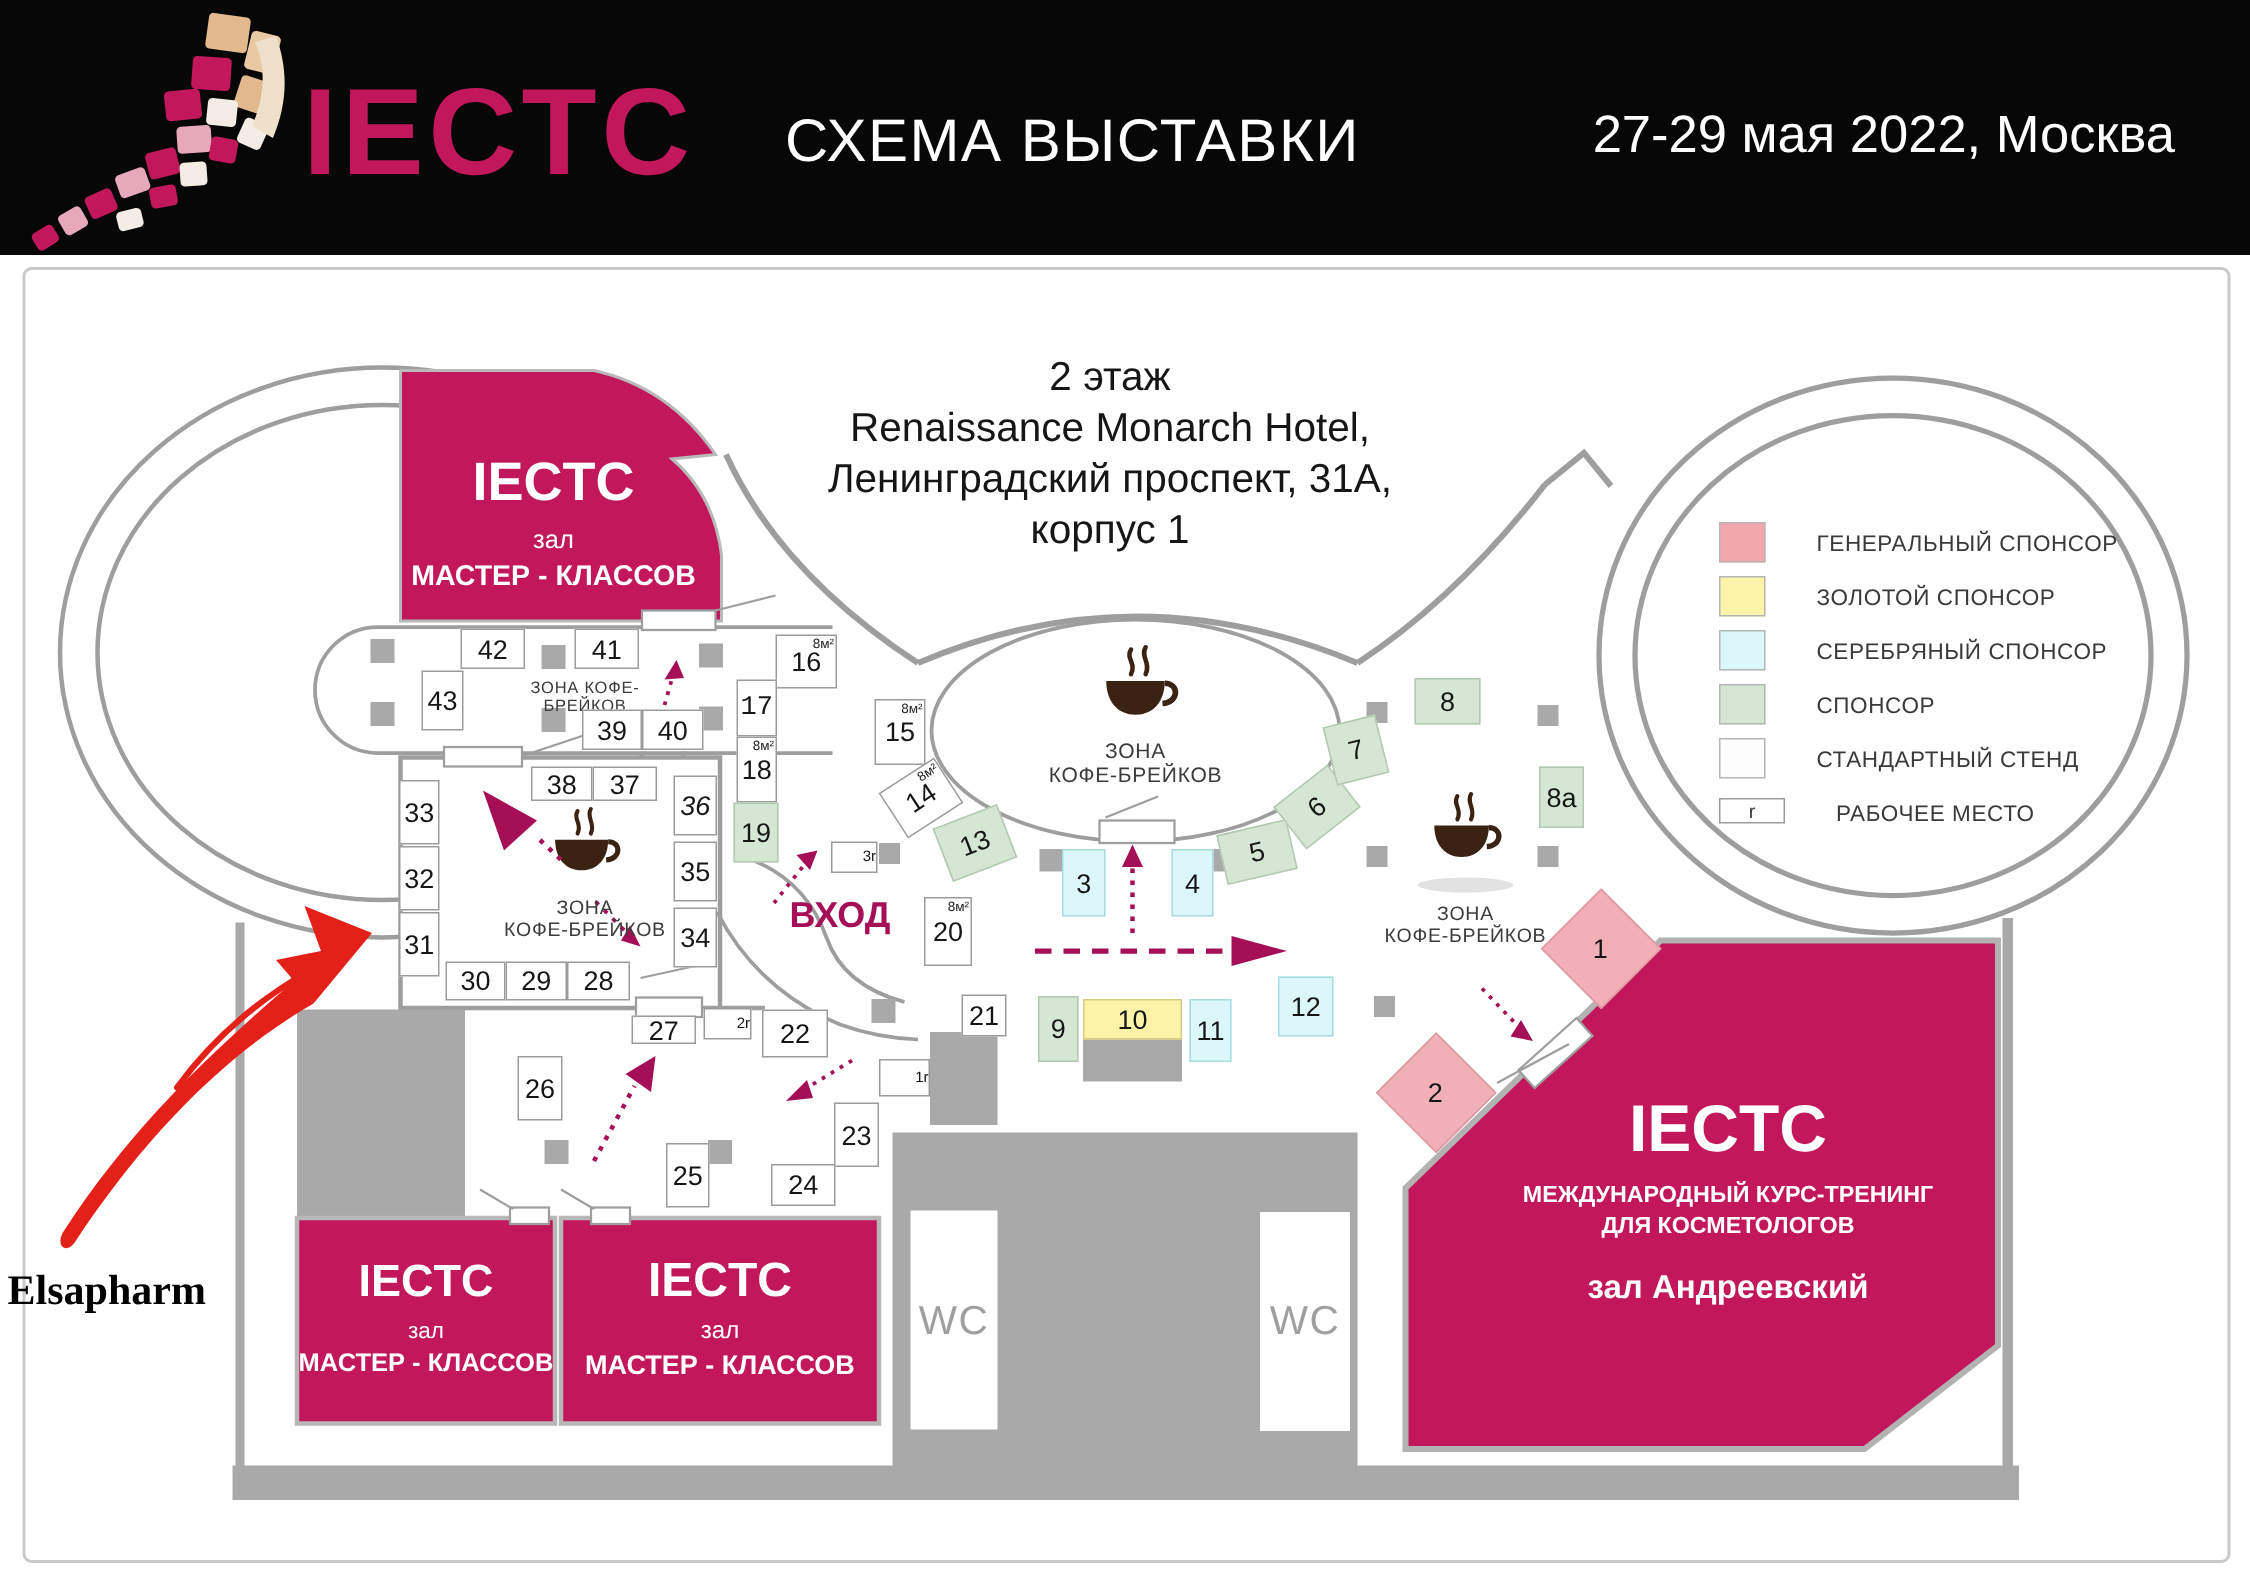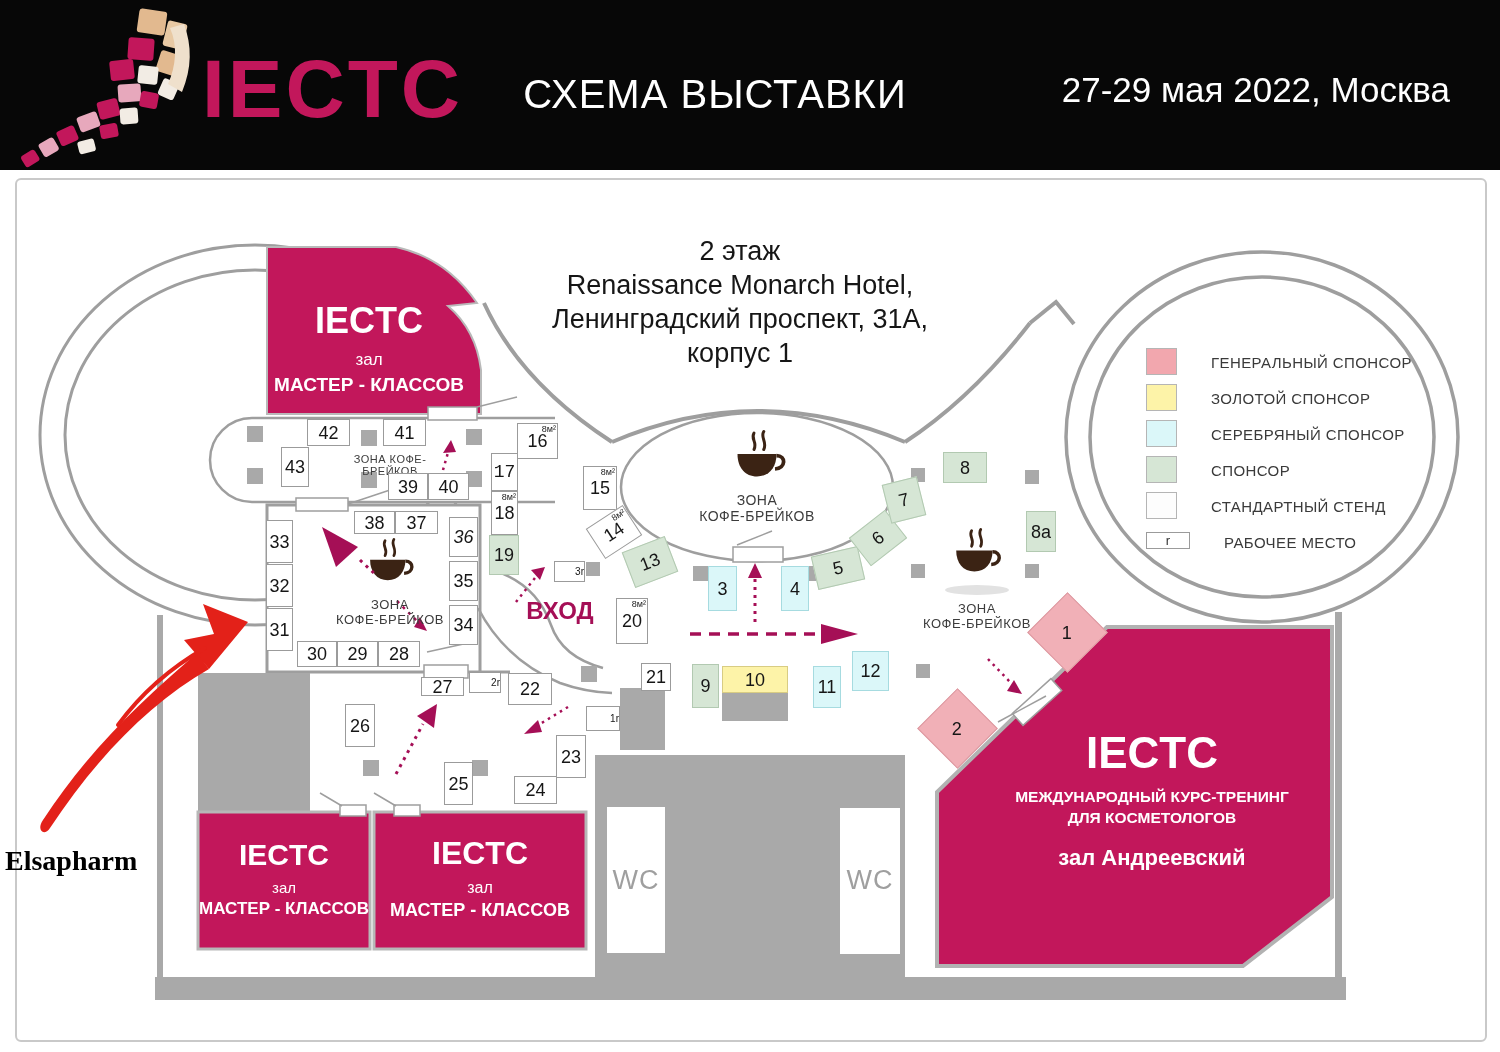--- a/index.html
+++ b/index.html
@@ -387,21 +387,21 @@
 
   <div class="b" style="left:641px;top:663px;width:30px;height:28px;">
       <span class="num">21</span>
     </div>
   <div class="b green" style="left:692px;top:664px;width:27px;height:44px;">
       <span class="num">9</span>
     </div>
   <div class="b yellow" style="left:722px;top:666px;width:66px;height:27px;">
       <span class="num">10</span>
     </div>
-  <div class="b cyan" style="left:793px;top:666px;width:28px;height:42px;margin-left:20px;">
+  <div class="b cyan" style="left:793px;top:666px;width:28px;height:42px;">
       <span class="num">11</span>
     </div>
   <div class="b cyan" style="left:852px;top:651px;width:37px;height:40px;">
       <span class="num">12</span>
     </div>
   <div class="b sm" style="left:469px;top:672px;width:32px;height:21px;">
       <span class="num">2r</span>
     </div>
   <div class="b" style="left:508px;top:673px;width:44px;height:32px;">
       <span class="num">22</span>

